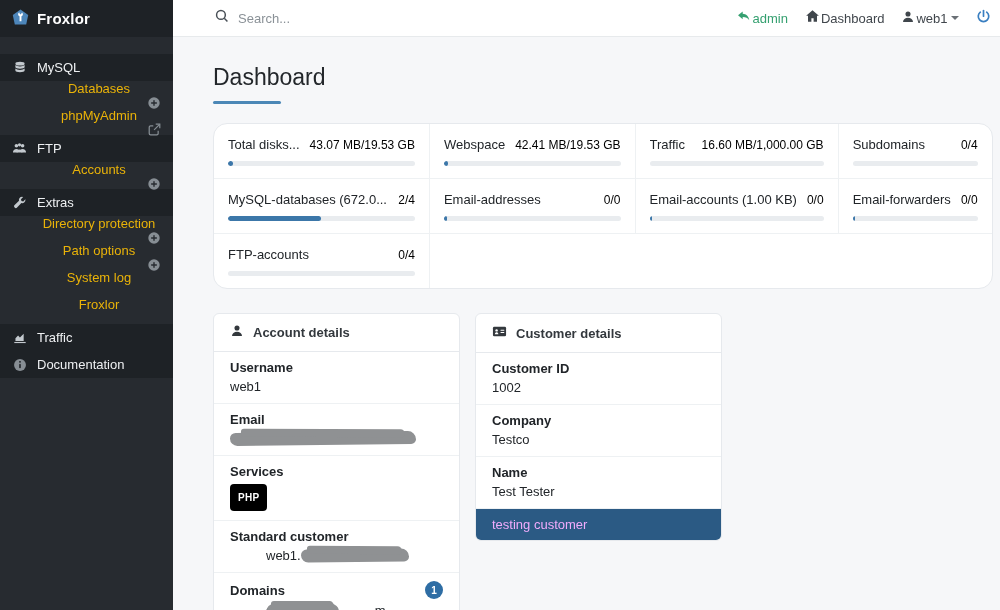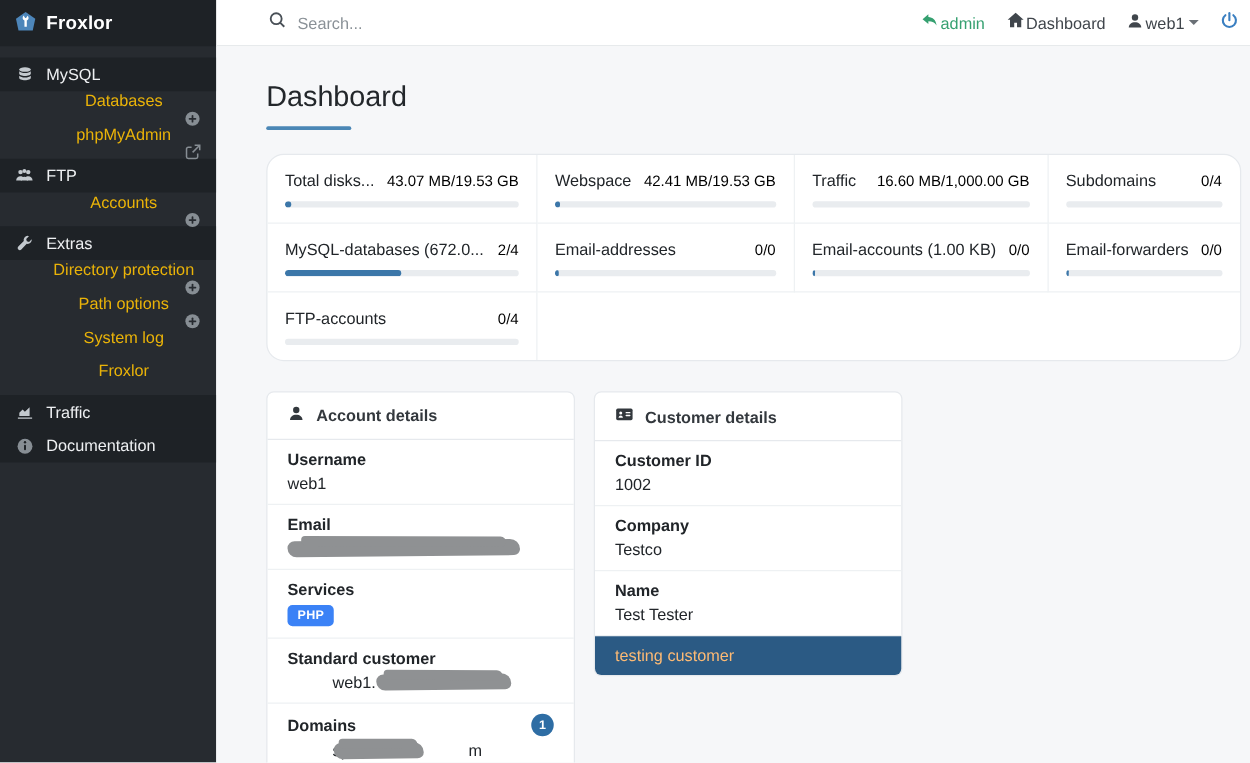--- a/index.html
+++ b/index.html
@@ -5,21 +5,21 @@
   * { margin:0; padding:0; box-sizing:border-box; }
   html,body { width:1000px; height:610px; overflow:hidden;
     font-family:"Liberation Sans", sans-serif; background:#f6f7f9; }
   .app { display:flex; width:1000px; height:610px; }
 
   
   .sidebar { width:173px; min-width:173px; height:610px; background:#272b30; }
   .logo-row { height:37px; background:#1e2226; display:flex; align-items:center;
     padding:12px 11px; gap:7px; }
   .logo-text { color:#fff; font-weight:bold; font-size:15px; letter-spacing:.2px; }
-  .nav { margin-top:9px; }
+  .nav { margin-top:17px; }
   .nav-item { height:27px; display:flex; align-items:center; padding:0 12px;
     font-size:13px; cursor:pointer; }
   .nav-item.header { background:#1e2226; color:#eef0f2; gap:10px; }
   .nav-item.header .nav-ico { width:15px; display:flex; justify-content:center; }
   .nav-item.sub { color:#eab308; padding-left:37px;flex-direction:column; }
   .right-ico { margin-left:auto; display:flex; align-items:center; }
 
   
   .main { flex:1; display:flex; flex-direction:column; }
   .topbar { height:37px; min-height:37px; background:#fff; border-bottom:1px solid #e7eaec;
@@ -56,25 +56,25 @@
   
   .details-row { display:flex; gap:15px; margin-top:24px; align-items:flex-start; }
   .detail-card { width:247px; background:#fff; border:1px solid #e6e9ed; border-radius:6px; }
   .card-header { padding:10px 16px; border-bottom:1px solid #e6e9ed; display:flex;
     align-items:center; gap:9px; font-size:13px; font-weight:bold; color:#33383d; }
   .card-row { padding:8px 16px 9px; border-bottom:1px solid #eef1f3; }
   .card-row:last-child { border-bottom:none; }
   .row-label { font-size:13px; font-weight:bold; color:#212529; }
   .row-label-line { display:flex; align-items:center; }
   .row-value { font-size:13px; color:#212529; margin-top:4px; }
-  .badge-php { display:inline-block; margin-top:5px; background:#3b82f6; color:#fff;
-    font-size:10px; font-weight:bold; padding:3px 8px; border-radius:4px; letter-spacing:.3px; }
+  .badge-php { display:inline-block; margin-top:5px; background:#000000; color:#fff;
+    font-size:10px; font-weight:bold; padding:8px 8px; border-radius:4px; letter-spacing:.3px; }
   .count-badge { margin-left:auto; width:18px; height:18px; border-radius:50%; background:#2e6da4;
     color:#fff; font-size:10px; font-weight:bold; display:flex; align-items:center; justify-content:center; }
-  .customer-footer { background:#2b5a84; color:#fdba74; font-size:13px; padding:8px 16px;
+  .customer-footer { background:#2b5a84; color:#f0abfc; font-size:13px; padding:8px 16px;
     border-radius:0 0 5px 5px; cursor:pointer; }
 
   
   .redact { display:inline-block; height:13px; background:#8f9193; vertical-align:middle;
     border-radius:7px 10px 6px 9px; transform:rotate(-.6deg); position:relative; top:-1px; }
   .redact::after { content:""; position:absolute; left:6%; top:-3px; width:88%; height:8px;
     background:#8f9193; border-radius:6px 9px 7px 8px; transform:rotate(.8deg); }
   .peek { font-size:13px; color:#212529;margin-left:36px; }
 </style>
 </head>

